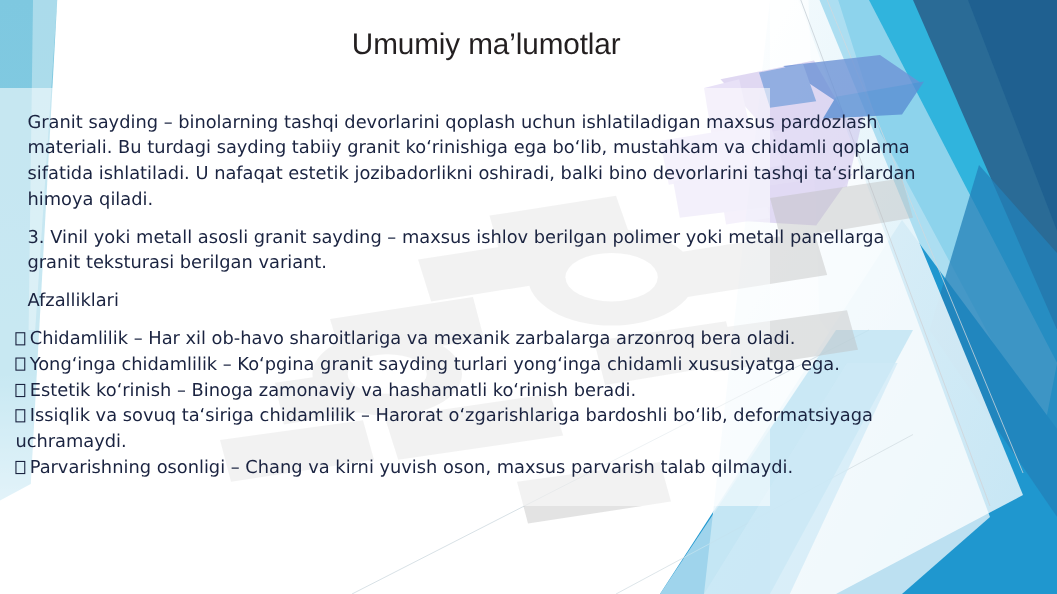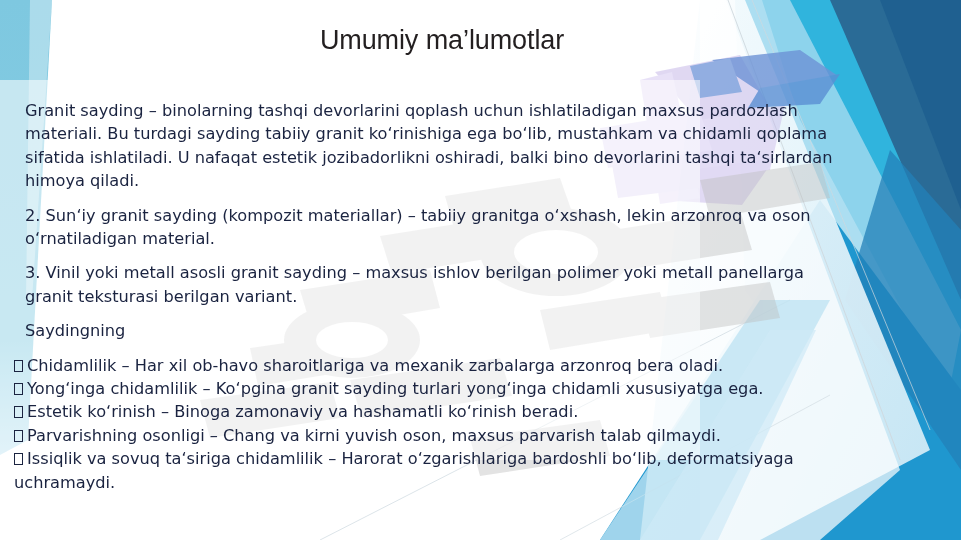--- a/index.html
+++ b/index.html
@@ -158,31 +158,30 @@
 
   <div id="content">
 
     <div id="slide-title">Umumiy ma’lumotlar</div>
 
     <div id="body-block">
 
       <p class="para">Granit sayding – binolarning tashqi devorlarini qoplash uchun ishlatiladigan maxsus pardozlash materiali. Bu turdagi sayding tabiiy granit ko‘rinishiga ega bo‘lib, mustahkam va chidamli qoplama sifatida ishlatiladi. U nafaqat estetik jozibadorlikni oshiradi, balki bino devorlarini tashqi ta‘sirlardan himoya qiladi.</p>
 
 
-      <p class="para">2. Sun‘iy granit sayding (kompozit materiallar) – tabiiy granitga o‘xshash, lekin arzonroq va oson o‘rnatiladigan material.</p>
 
       <p class="para">3. Vinil yoki metall asosli granit sayding – maxsus ishlov berilgan polimer yoki metall panellarga granit teksturasi berilgan variant.</p>
 
-      <p class="para">Saydingning</p>
+      <p class="para">Afzalliklari</p>
 
       <p class="bullet-line"><span class="tofu"></span><span>Chidamlilik – Har xil ob-havo sharoitlariga va mexanik zarbalarga arzonroq bera oladi.</span></p>
 
       <p class="bullet-line"><span class="tofu"></span><span>Yong‘inga chidamlilik – Ko‘pgina granit sayding turlari yong‘inga chidamli xususiyatga ega.</span></p>
 
       <p class="bullet-line"><span class="tofu"></span><span>Estetik ko‘rinish – Binoga zamonaviy va hashamatli ko‘rinish beradi.</span></p>
 
+      <p class="bullet-line"><span class="tofu"></span><span>Issiqlik va sovuq ta‘siriga chidamlilik – Harorat o‘zgarishlariga bardoshli bo‘lib, deformatsiyaga uchramaydi.</span></p>
+
       <p class="bullet-line"><span class="tofu"></span><span>Parvarishning osonligi – Chang va kirni yuvish oson, maxsus parvarish talab qilmaydi.</span></p>
-
-      <p class="bullet-line"><span class="tofu"></span><span>Issiqlik va sovuq ta‘siriga chidamlilik – Harorat o‘zgarishlariga bardoshli bo‘lib, deformatsiyaga uchramaydi.</span></p>
 
     </div>
   </div>
 </div>
 
 </body></html>

